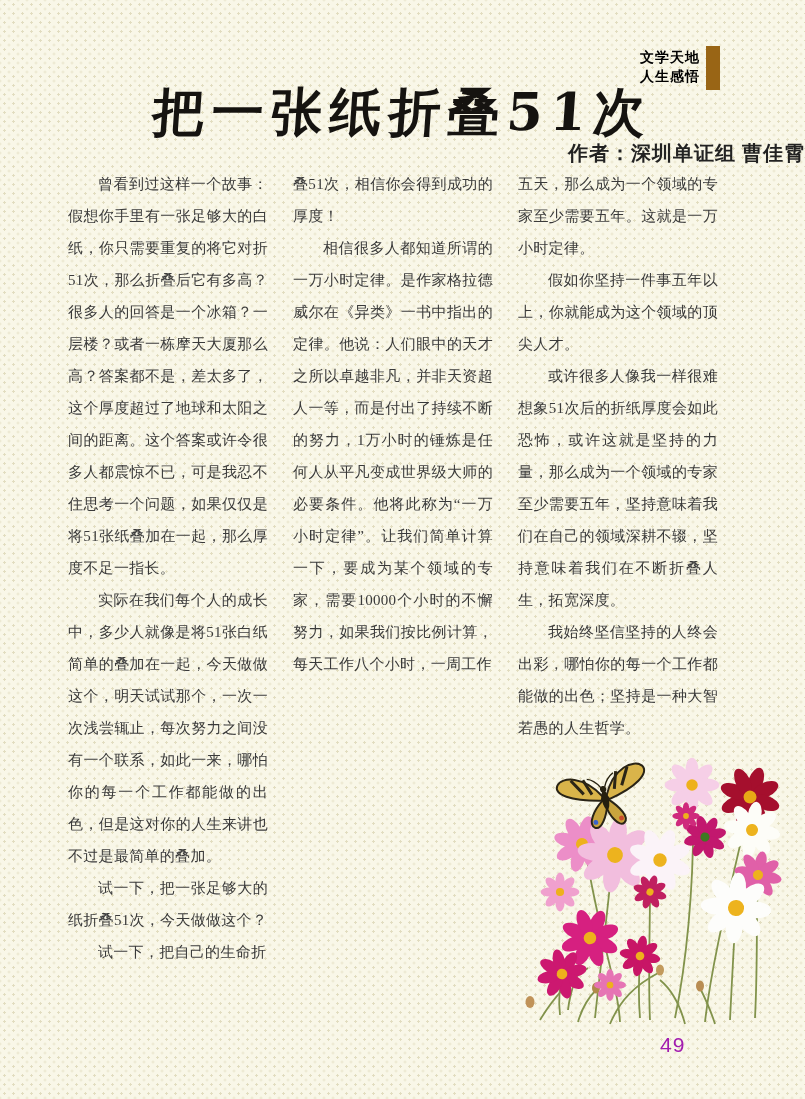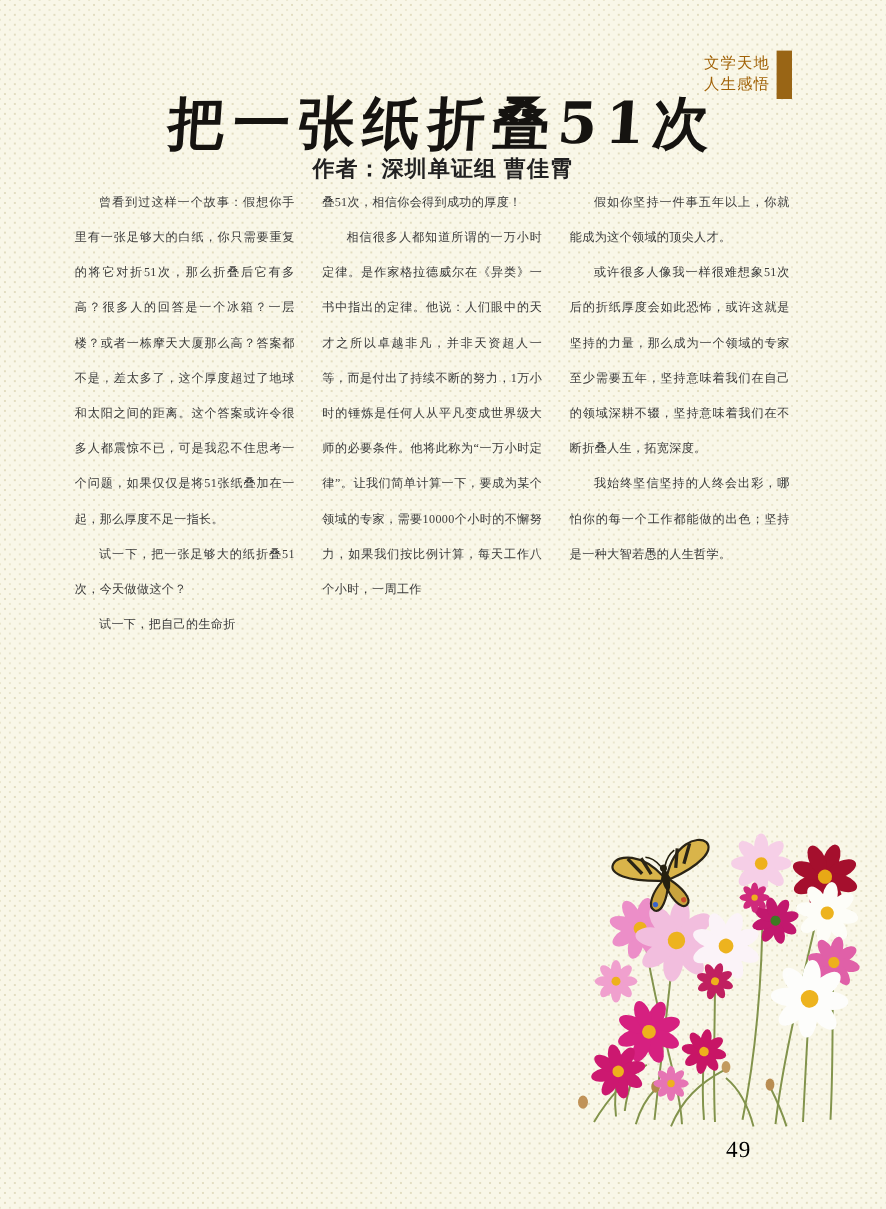--- a/index.html
+++ b/index.html
@@ -22,22 +22,22 @@
     top: 46px;
     right: 85px;
     display: flex;
     align-items: flex-start;
     gap: 6px;
   }
   .cat-lines {
     text-align: right;
     font-family: "Liberation Sans", "DejaVu Sans", sans-serif;
     font-size: 14px;
-    font-weight: normal;
-    color: #a16207;
+    font-weight: bold;
+    color: #000000;
     line-height: 19px;
     letter-spacing: 1px;
     padding-top: 2px;
   }
   .cat-bar {
     width: 14px;
     height: 44px;
     background: #996515;
   }
 
@@ -53,40 +53,40 @@
     letter-spacing: 7px;
     color: #151310;
     transform: skewX(-4deg);
     font-family: "DejaVu Serif", "Liberation Serif", cursive, serif;
   }
   .byline {
     position: absolute;
     top: 140px;
     left: 0;
     width: 100%;
-    text-align: center;
+    text-align: right;
     font-size: 20px;
     font-weight: bold;
     color: #222;
     letter-spacing: 1px;
   }
 
   
   .columns {
     position: absolute;
     left: 68px;
     top: 168px;
     width: 650px;
     display: flex;
     gap: 25px;
   }
   .col {
     width: 200px;
     flex: 0 0 200px;
-    font-size: 11px;
+    font-size: 15px;
     line-height: 32px;
     letter-spacing: 0.3px;
     color: #3a3a3a;
     text-align: justify;
     text-justify: inter-character;
   }
   .col p { margin: 0; }
   .col p.indent { text-indent: 2em; }
 
   
@@ -96,51 +96,53 @@
     top: 740px;
     width: 305px;
     height: 290px;
     pointer-events: none;
   }
 
   .page-number {
     position: absolute;
     left: 660px;
     top: 1033px;
-    font-family: Liberation Serif, serif;
+    font-family: Liberation Sans, sans-serif;
     font-size: 21px;
-    color: #000000;
+    color: #a21caf;
     letter-spacing: 1px;
   }
 </style>
 </head>
 <body>
 
 <div class="cat-block">
   <div class="cat-lines">
     <div>文学天地</div>
     <div>人生感悟</div>
   </div>
   <div class="cat-bar"></div>
 </div>
 
 <div class="title">把一张纸折叠51次</div>
 <div class="byline">作者：深圳单证组  曹佳霄</div>
 
 <div class="columns">
   <div class="col">
     <p class="indent">曾看到过这样一个故事：假想你手里有一张足够大的白纸，你只需要重复的将它对折51次，那么折叠后它有多高？很多人的回答是一个冰箱？一层楼？或者一栋摩天大厦那么高？答案都不是，差太多了，这个厚度超过了地球和太阳之间的距离。这个答案或许令很多人都震惊不已，可是我忍不住思考一个问题，如果仅仅是将51张纸叠加在一起，那么厚度不足一指长。</p>
+    <p class="indent">实际在我们每个人的成长中，多少人就像是将51张白纸简单的叠加在一起，今天做做这个，明天试试那个，一次一次浅尝辄止，每次努力之间没有一个联系，如此一来，哪怕你的每一个工作都能做的出色，但是这对你的人生来讲也不过是最简单的叠加。</p>
     <p class="indent">试一下，把一张足够大的纸折叠51次，今天做做这个？</p>
     <p class="indent">试一下，把自己的生命折</p>
   </div>
   <div class="col">
     <p>叠51次，相信你会得到成功的厚度！</p>
     <p class="indent">相信很多人都知道所谓的一万小时定律。是作家格拉德威尔在《异类》一书中指出的定律。他说：人们眼中的天才之所以卓越非凡，并非天资超人一等，而是付出了持续不断的努力，1万小时的锤炼是任何人从平凡变成世界级大师的必要条件。他将此称为“一万小时定律”。让我们简单计算一下，要成为某个领域的专家，需要10000个小时的不懈努力，如果我们按比例计算，每天工作八个小时，一周工作</p>
   </div>
   <div class="col">
+    <p>五天，那么成为一个领域的专家至少需要五年。这就是一万小时定律。</p>
     <p class="indent">假如你坚持一件事五年以上，你就能成为这个领域的顶尖人才。</p>
     <p class="indent">或许很多人像我一样很难想象51次后的折纸厚度会如此恐怖，或许这就是坚持的力量，那么成为一个领域的专家至少需要五年，坚持意味着我们在自己的领域深耕不辍，坚持意味着我们在不断折叠人生，拓宽深度。</p>
     <p class="indent">我始终坚信坚持的人终会出彩，哪怕你的每一个工作都能做的出色；坚持是一种大智若愚的人生哲学。</p>
   </div>
 </div>
 
 <svg class="flowers" viewBox="0 0 305 290" aria-hidden="true">
   <defs>
     <g id="p8">
       <ellipse cx="0" cy="-0.62" rx="0.27" ry="0.52"></ellipse>

